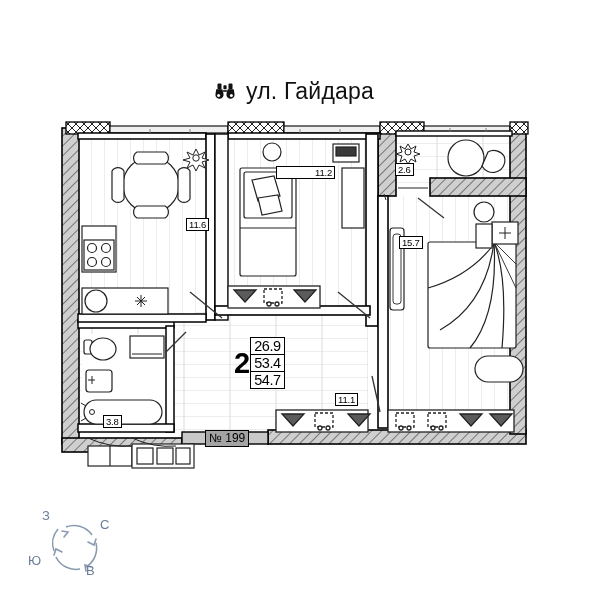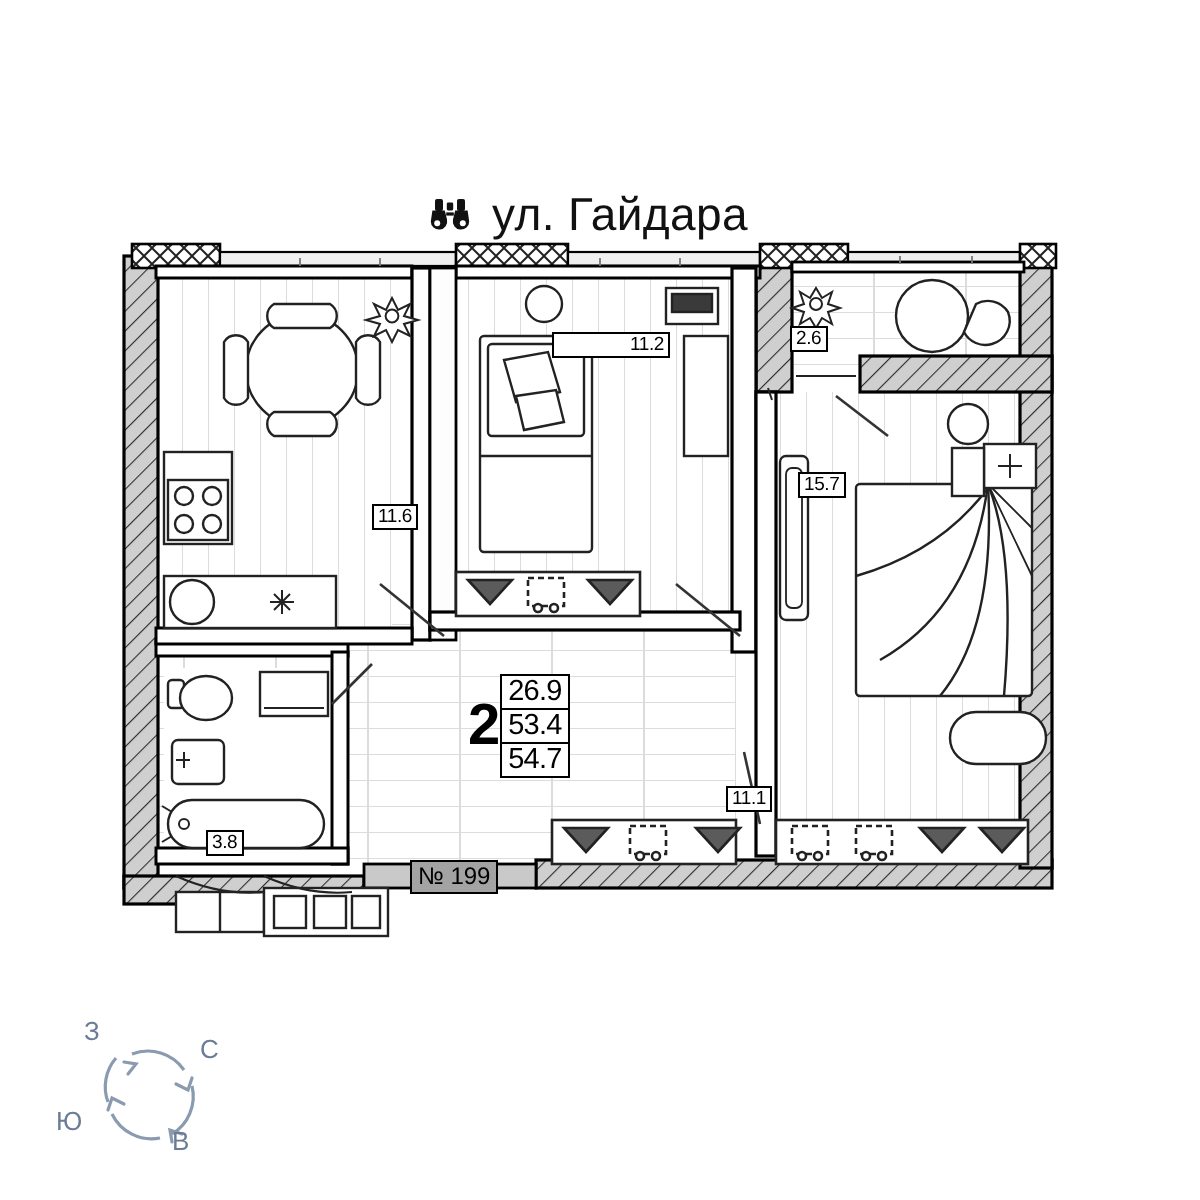--- a/index.html
+++ b/index.html
@@ -6,21 +6,21 @@
   body{
     width:600px;height:600px;
     background:#ffffff;
     font-family:"Liberation Sans", sans-serif;
     position:relative;
     overflow:hidden;
   }
 
   
   .title-bar{
-    position:absolute; left:0; top:94px; width:587px;
+    position:absolute; left:0; top:78px; width:587px;
     display:flex; align-items:center; justify-content:center; gap:9px;
   }
   .title-text{
     font-size:23px; color:#111; letter-spacing:.2px; font-weight:400;
   }
   .binoc{width:24px;height:20px;display:block;}
 
   
   .plan{position:absolute;left:0;top:0;width:600px;height:600px;}
   .plan svg{display:block;}
@@ -331,26 +331,26 @@
     <line x1="150" y1="129" x2="150" y2="133"></line>
     <line x1="190" y1="129" x2="190" y2="133"></line>
     <line x1="300" y1="129" x2="300" y2="133"></line>
     <line x1="340" y1="129" x2="340" y2="133"></line>
     <line x1="450" y1="128" x2="450" y2="132"></line>
     <line x1="486" y1="128" x2="486" y2="132"></line>
   </g>
 </svg>
 </div>
 
-<div class="tag" style="left:186px;top:218px;margin-top:34px;">11.6</div>
+<div class="tag" style="left:186px;top:218px;">11.6</div>
 <div class="tag" style="left:276px;top:166px;padding-left:38px;">11.2</div>
 <div class="tag" style="left:395px;top:163px;">2.6</div>
 <div class="tag" style="left:399px;top:236px;">15.7</div>
 <div class="tag" style="left:103px;top:383px;margin-top:32px;">3.8</div>
-<div class="tag" style="left:363px;top:393px;">11.1</div>
+<div class="tag" style="left:335px;top:393px;">11.1</div>
 
 <div class="summary">
   <span class="rooms">2</span>
   <span class="areas">
     <div>26.9</div>
     <div>53.4</div>
     <div>54.7</div>
   </span>
 </div>
 

